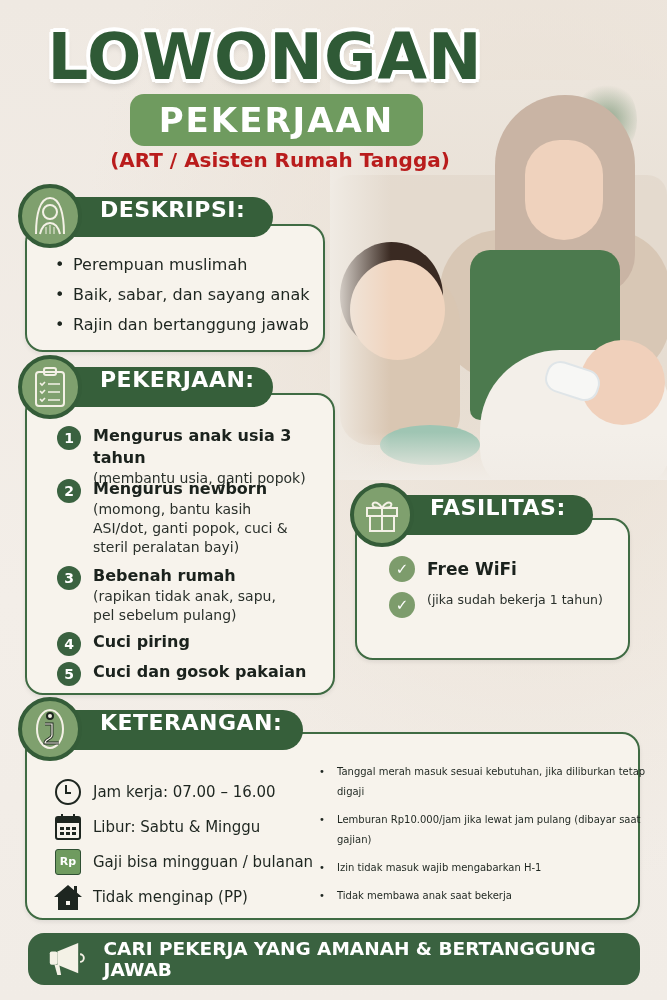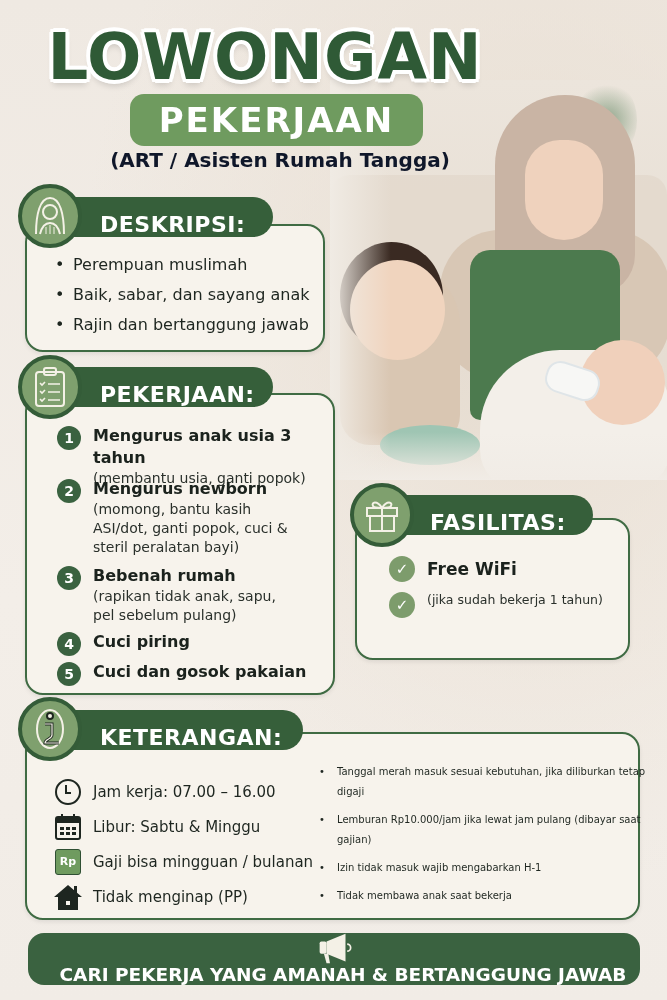--- a/index.html
+++ b/index.html
@@ -46,38 +46,38 @@
     line-height: 70px;
   }
   .subtitle-pill {
     position: absolute; left: 130px; top: 94px; width: 293px; height: 52px;
     background: #6f9b5f; border-radius: 14px;
     display:flex; align-items:center; justify-content:center;
     color: #fff; font-weight: bold; font-size: 34px; letter-spacing: 2px;
   }
   .subtitle2 {
     position: absolute; left: 95px; top: 148px; width: 370px; text-align:center;
-    color: #0f172a; font-weight: bold; font-size: 20px;
+    color: #b91c1c; font-weight: bold; font-size: 20px;
   }
 
   
   .card {
     position: absolute; background: #f7f3ec;
     border: 2.5px solid #3f6b43; border-radius: 18px;
     box-shadow: 0 2px 4px rgba(0,0,0,0.08);
   }
   .badge {
     position: absolute; width: 64px; height: 64px; border-radius: 50%;
     background: #7fa06e; border: 4px solid #345c38;
     display:flex; align-items:center; justify-content:center; z-index: 3;
   }
   .header-pill {
     position: absolute; height: 40px; background: #365f3a; border-radius: 0 22px 22px 0;
     color: #fff; font-weight: bold; font-size: 22px; letter-spacing: 0.5px;
-    display:flex; align-items:flex-end; padding-left: 42px; z-index: 2;
+    display:flex; align-items:flex-start; padding-left: 42px; z-index: 2;
   }
 
   .bullets { list-style: none; }
   .bullets li { position: relative; padding-left: 18px; font-size: 16px; line-height: 30px; color: #1e2620; }
   .bullets li::before { content: "•"; position:absolute; left: 0; top: 0; color:#1e2620; }
 
   .job { position:absolute; left: 30px; display:flex; }
   .num {
     width: 24px; height: 24px; border-radius: 50%; background:#3a6240; color:#fff;
     font-weight:bold; font-size: 14px; display:flex; align-items:center; justify-content:center;
@@ -98,21 +98,21 @@
   .ket-row { display:flex; align-items:center; height: 35px; font-size: 15px; color:#1e2620; }
   .ket-icon { width: 30px; height: 30px; display:flex; align-items:center; justify-content:center; margin-right: 10px; }
   .ket-right { position:absolute; left: 290px; top: 28px; width: 330px; }
   .ket-right li { position:relative; padding-left: 20px; font-size: 10px; line-height: 20px; color:#1e2620; margin-bottom: 8px; }
   .ket-right li::before { content:"•"; position:absolute; left:2px; top:0; }
 
   .footer {
     position:absolute; left: 28px; top: 933px; width: 612px; height: 52px;
     background: #3a6240; border-radius: 16px;
     display:flex; align-items:center; padding-left: 18px;
-    color:#fff; font-weight:bold; font-size: 18.5px; flex-direction: column;
+    color:#fff; font-weight:bold; font-size: 18.5px;
   }
   .footer .mega { width: 46px; height: 36px; margin-right: 14px; }
 </style>
 </head>
 <body>
 
 <div class="bg"></div>
 
 <div class="photo">
   <div class="wall"></div>

